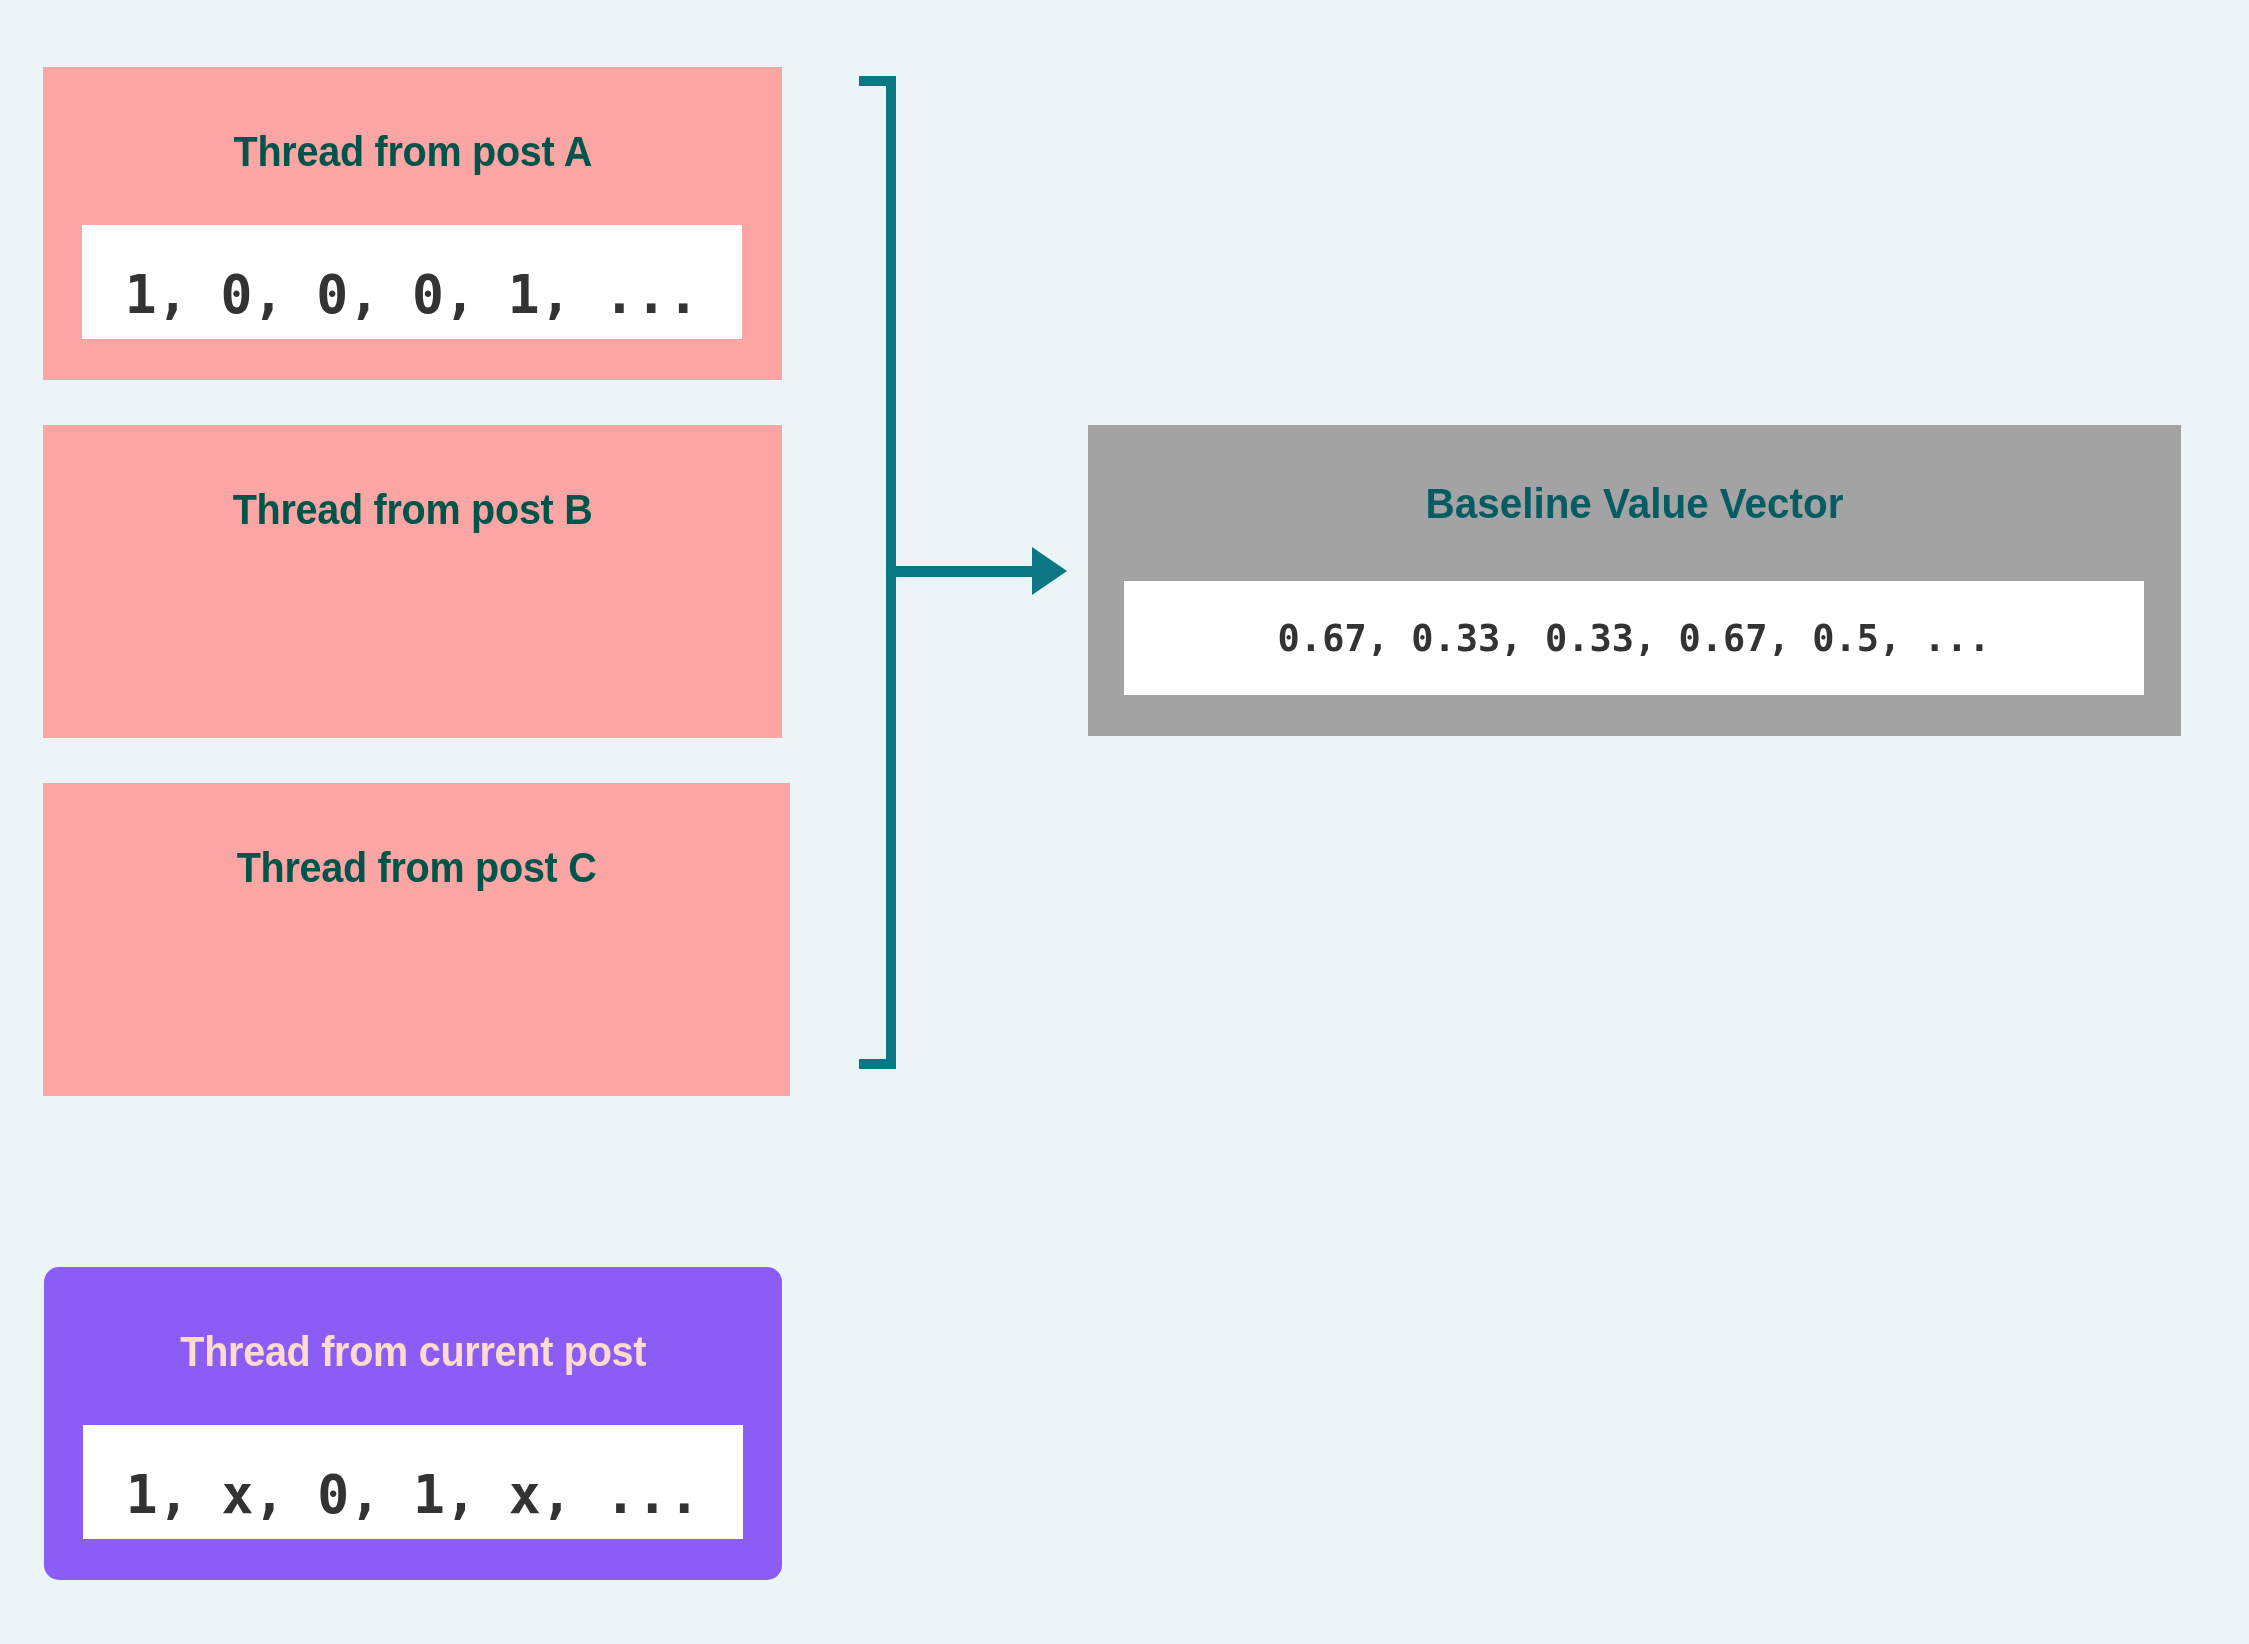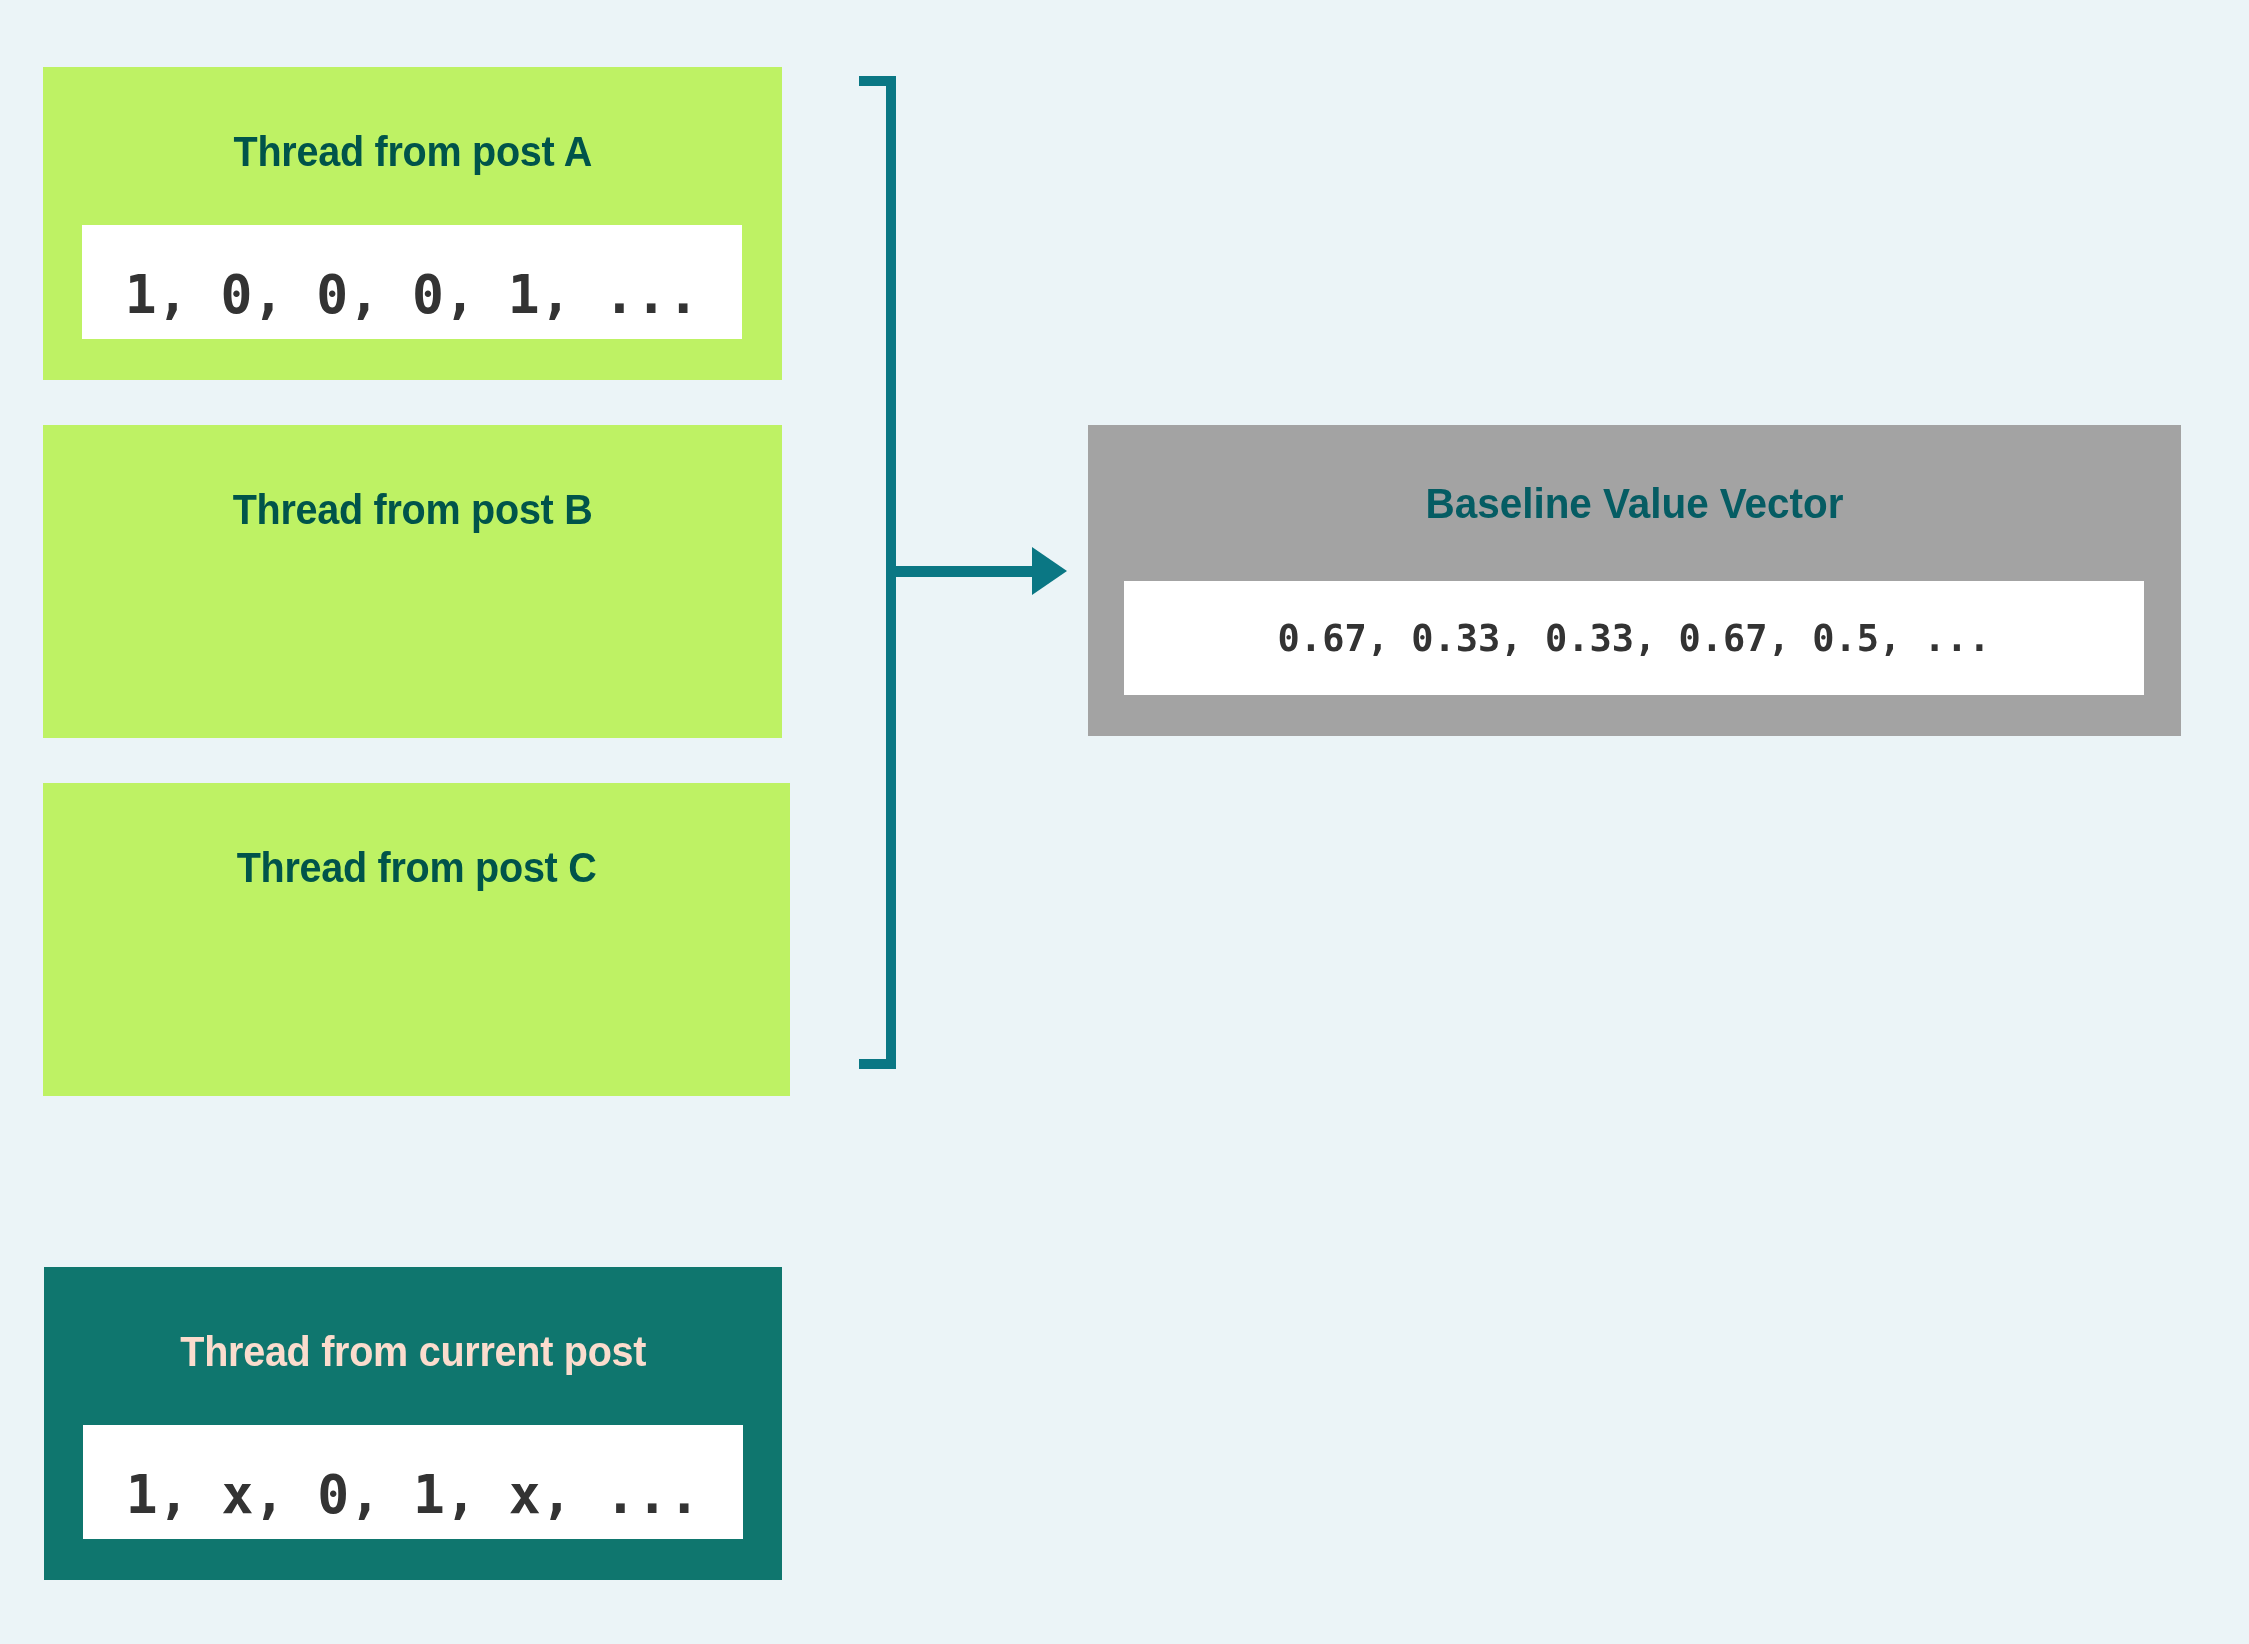--- a/index.html
+++ b/index.html
@@ -40,25 +40,25 @@
   }
   .card-values span{
     font-family:"DejaVu Sans Mono","Liberation Mono",monospace;
     font-weight:bold;
     color:#333333;
     white-space:pre;
     margin-top:24px;
   }
 
   
-  .card.source{ background:#bef264; }
+  .card.source{ background:#fca5a5; }
   .card.source .card-title{ color:#00544a; }
 
   
-  .card.current{ background:#0f766e; }
+  .card.current{ background:#8b5cf6;border-radius:15px; }
   .card.current .card-title{ color:#fbdccd; }
 
   #card-a{ left:43px;  top:67px;   width:739px; height:313px; }
   #card-b{ left:43px;  top:425px;  width:739px; height:313px; }
   #card-c{ left:43px;  top:783px; width:747px; height:313px; }
   #card-current{ left:44px; top:1267px; width:738px; height:313px; }
 
   #card-a .card-title,#card-b .card-title,#card-c .card-title,#card-current .card-title{
     margin-top:63px;
   }

